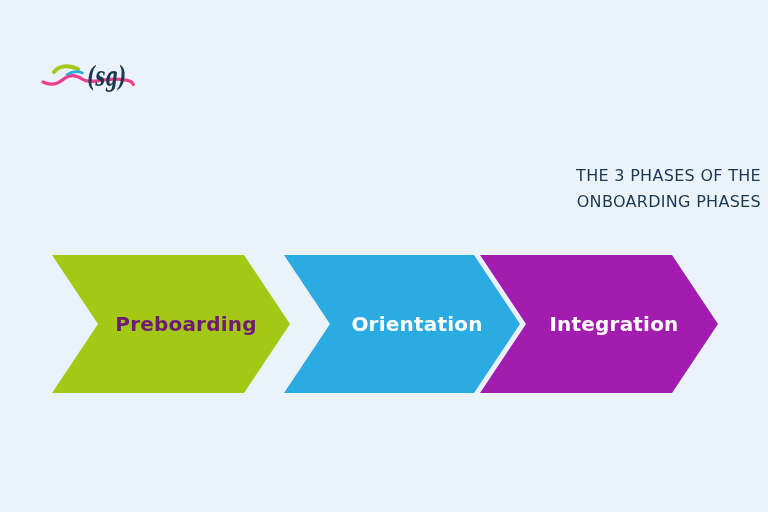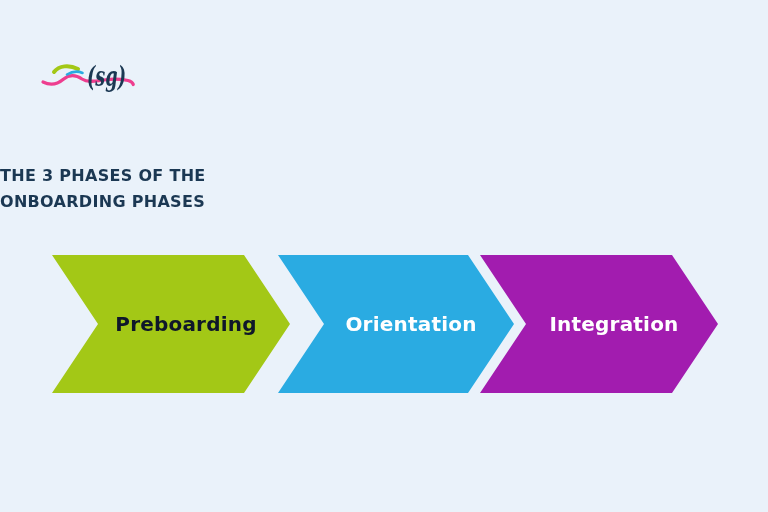--- a/index.html
+++ b/index.html
@@ -19,22 +19,22 @@
     width: 104px;
     height: 48px;
   }
 
   
   .title {
     position: absolute;
     left: 0;
     top: 163px;
     width: 761px;
-    text-align: left;
-    font-weight: bold;
+    text-align: right;
+    font-weight: normal;
     font-size: 16px;
     line-height: 26px;
     letter-spacing: 0.3px;
   }
 
   
   .phases {
     position: absolute;
     left: 0;
     top: 255px;
@@ -52,21 +52,21 @@
     clip-path: polygon(
       0 0,
       calc(100% - 46px) 0,
       100% 50%,
       calc(100% - 46px) 100%,
       0 100%,
       46px 50%
     );
   }
   .chevron.c1 { left: 52px;  width: 238px; }
-  .chevron.c2 { left: 278px; width: 236px; }
+  .chevron.c2 { left: 284px; width: 236px; }
   .chevron.c3 { left: 480px; width: 238px; }
   .chevron .label {
     font-weight: bold;
     font-size: 20px;
     letter-spacing: 0.2px;
     white-space: nowrap;
   }
 </style>
 </head>
 <body style="background-color: rgb(234, 242, 250);">
@@ -80,21 +80,21 @@
   </svg>
 </div>
 
 <div class="title" style="color: rgb(27, 56, 83);">
   <div>THE 3 PHASES OF THE</div>
   <div>ONBOARDING PHASES</div>
 </div>
 
 <div class="phases">
   <div class="chevron c1" style="background-color: rgb(163, 200, 22);">
-    <span class="label" style="color: #0f172a;">Preboarding</span>
+    <span class="label" style="color: #701a75;">Preboarding</span>
   </div>
   <div class="chevron c2" style="background-color: rgb(42, 171, 226);">
     <span class="label" style="color: rgb(255, 255, 255);">Orientation</span>
   </div>
   <div class="chevron c3" style="background-color: #a21caf;">
     <span class="label" style="color: rgb(255, 255, 255);">Integration</span>
   </div>
 </div>
 
 </body></html>

